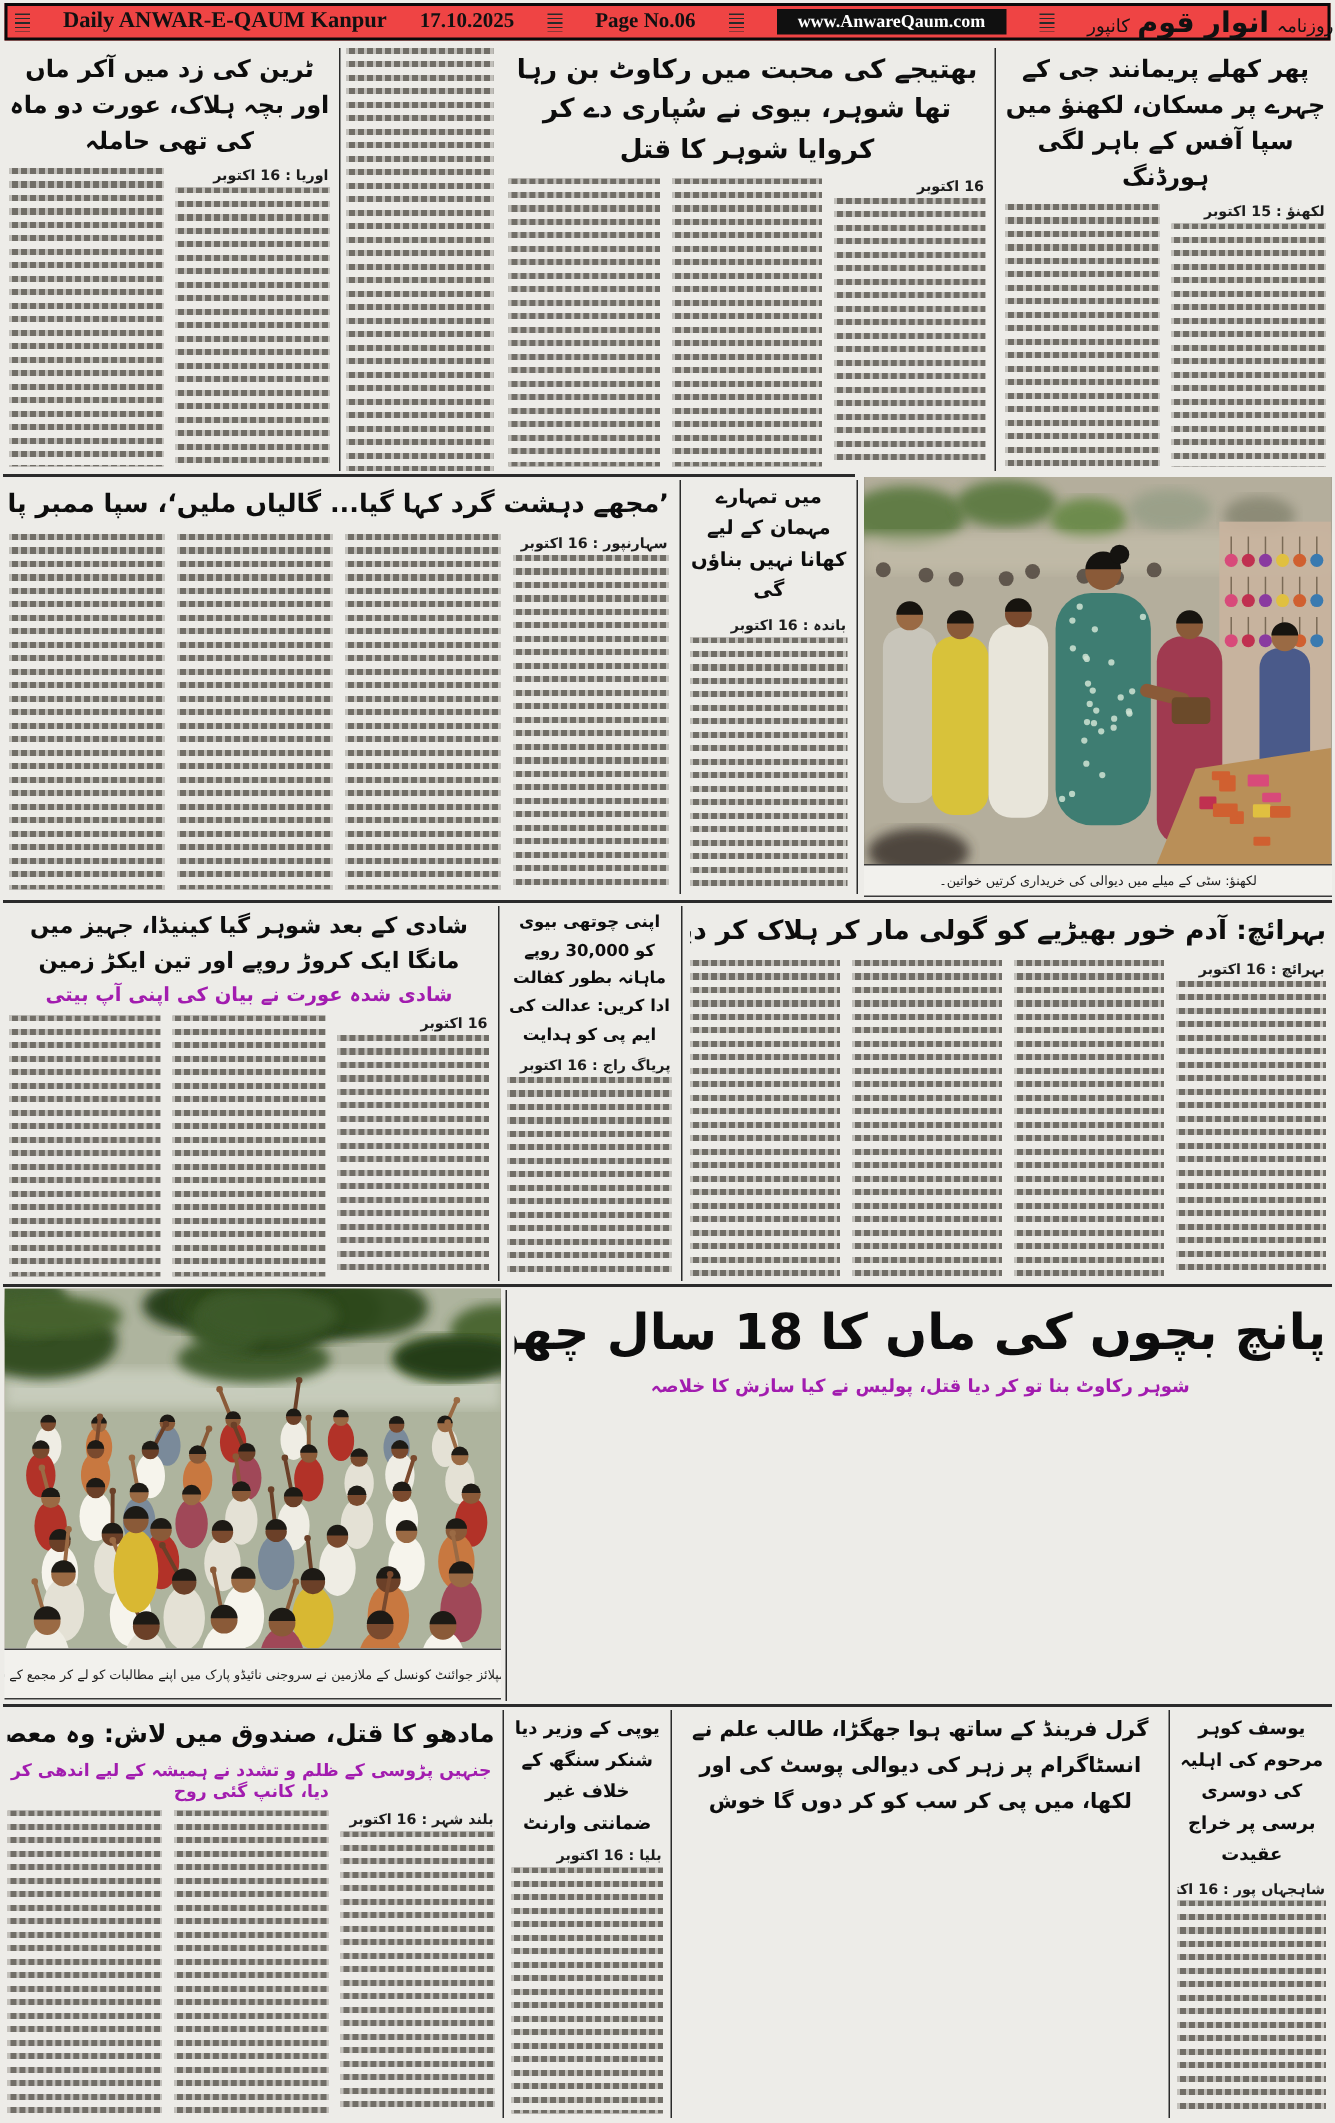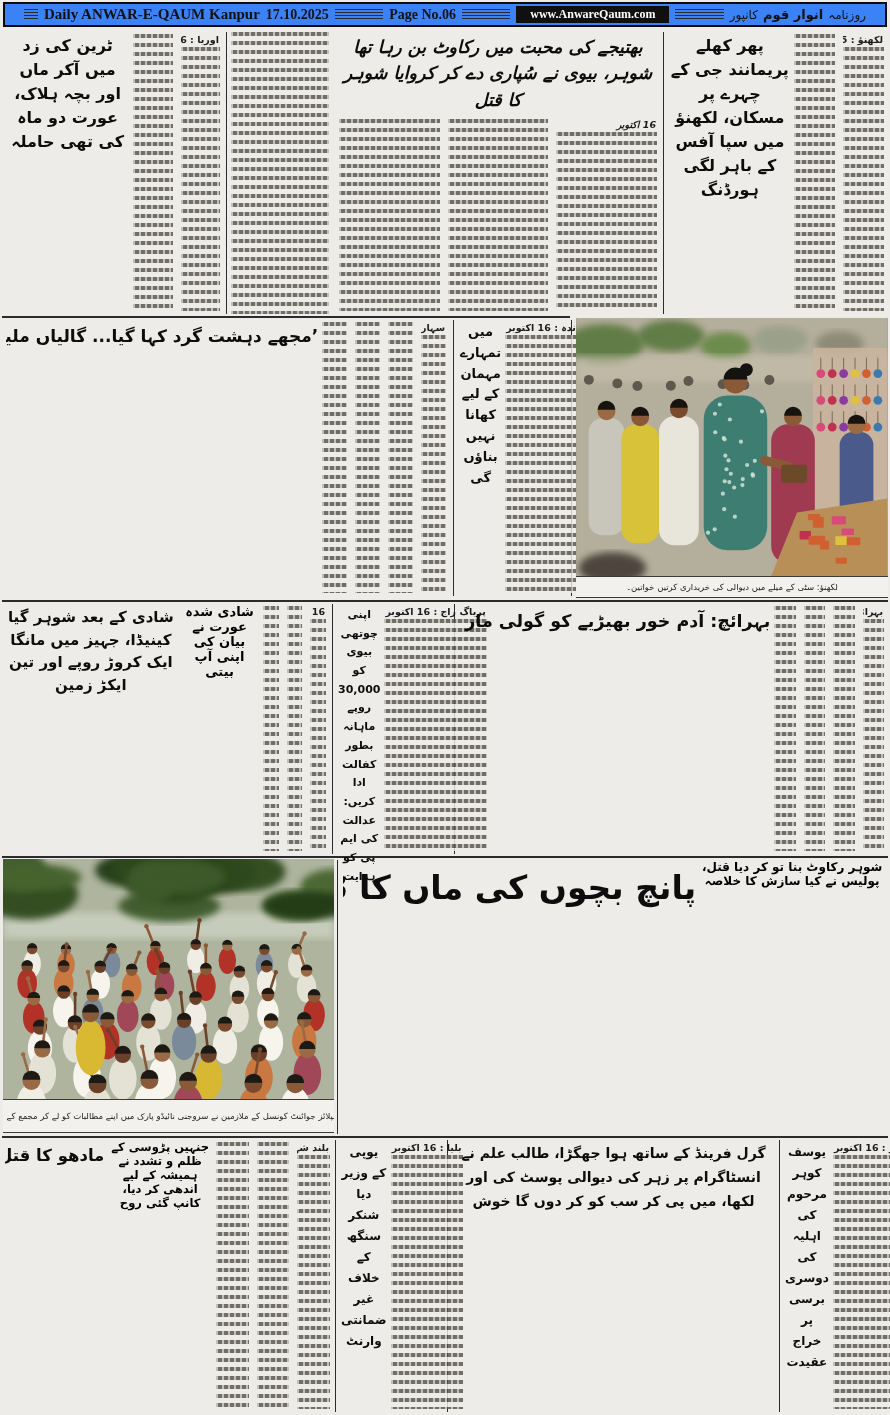--- a/index.html
+++ b/index.html
@@ -2,53 +2,53 @@
 <html lang="ur"><head>
 <meta charset="utf-8">
 <style>
   * { margin:0; padding:0; box-sizing:border-box; }
   html,body { background:#edece8; }
   body { font-family:"DejaVu Sans", sans-serif; }
   .page { position:relative; width:890px; height:1415px; background:#edece8; margin:0 auto; overflow:hidden; color:#111; }
 
   
   .masthead { position:absolute; left:3px; top:2px; width:884px; height:25px;
-    border:2px solid #0a0a0a; background:#3b82f6; display:flex; align-items:center;
-    padding:0 19px; gap:6px; }
+    border:2px solid #0a0a0a; background:#ef4444; display:flex; align-items:center;
+    padding:0 5px; gap:22px; }
   .mh-stripes { flex:1; height:12px; min-width:10px;
     background:repeating-linear-gradient(180deg,#2a2a2a 0 1px,transparent 1px 3px); }
   .mh-title { font-family:"Liberation Serif",serif; font-weight:700; font-size:15px; white-space:nowrap; }
   .mh-date  { font-family:"Liberation Serif",serif; font-weight:600; font-size:14px; white-space:nowrap; }
   .mh-page  { font-family:"Liberation Serif",serif; font-weight:700; font-size:14px; white-space:nowrap; }
   .mh-site  { font-family:"Liberation Serif",serif; font-weight:700; font-size:12px;
     background:#101010; color:#fff; padding:1px 14px; white-space:nowrap; }
   .mh-urdu { direction:rtl; white-space:nowrap; font-size:12px; display:flex; gap:5px; align-items:baseline; }
-  .mh-urdu b { font-size:13px; }
+  .mh-urdu b { font-size:19px; }
 
   
   .vr { position:absolute; width:1px; background:#2b2b2b; }
   .hr { position:absolute; height:2px; background:#2b2b2b; }
 
   
-  .article { position:absolute; display:flex; flex-direction:row; }
+  .article { position:absolute; display:flex; flex-direction:column; }
   .hl { font-weight:700; direction:rtl; text-align:center; color:#0d0d0d;
         margin:2px 2px 4px; line-height:1.5; }
   .hl.one { white-space:nowrap; overflow:hidden; letter-spacing:-0.2px; }
-  .sub { font-weight:700; direction:rtl; text-align:center; color:#000000; margin:0 2px 4px; }
+  .sub { font-weight:700; direction:rtl; text-align:center; color:#a21caf; margin:0 2px 4px; }
   .body { flex:1; display:flex; flex-direction:row-reverse; gap:8px; padding:2px 2px 3px; min-height:0; }
   .col { flex:1; display:flex; flex-direction:column; min-width:0; }
   .dateline { direction:rtl; text-align:right; font-size:9.5px; font-weight:700;
     color:#1c1c1c; padding:0 1px 2px; white-space:nowrap; overflow:hidden; }
   .tx { flex:1; opacity:.82;
     background-image:
       repeating-linear-gradient(90deg, rgba(237,236,232,.65) 0 2px, rgba(237,236,232,0) 2px 6px),
       repeating-linear-gradient(180deg, #57534b 0 4px, #edece8 4px 9px); }
   .hsplit { display:flex; gap:8px; height:100%; }
   .tailcol { width:98px; flex:none; display:flex; flex-direction:column; }
-  .mainpart { flex:1; display:flex; flex-direction:column; min-width:0;font-style:italic; }
+  .mainpart { flex:1; display:flex; flex-direction:column; min-width:0; }
 
   
   .photo { position:absolute; overflow:hidden; background:#a9a494; }
   .photo svg { display:block; width:100%; height:100%; }
   .caption { position:absolute; display:flex; align-items:center; justify-content:center;
     border-top:1.5px solid #3a3a3a; border-bottom:1.5px solid #3a3a3a;
     background:#f2f1ed; direction:rtl; font-size:8.5px; color:#222; padding:0 4px;
     white-space:nowrap; overflow:hidden; }
 </style>
 </head>

